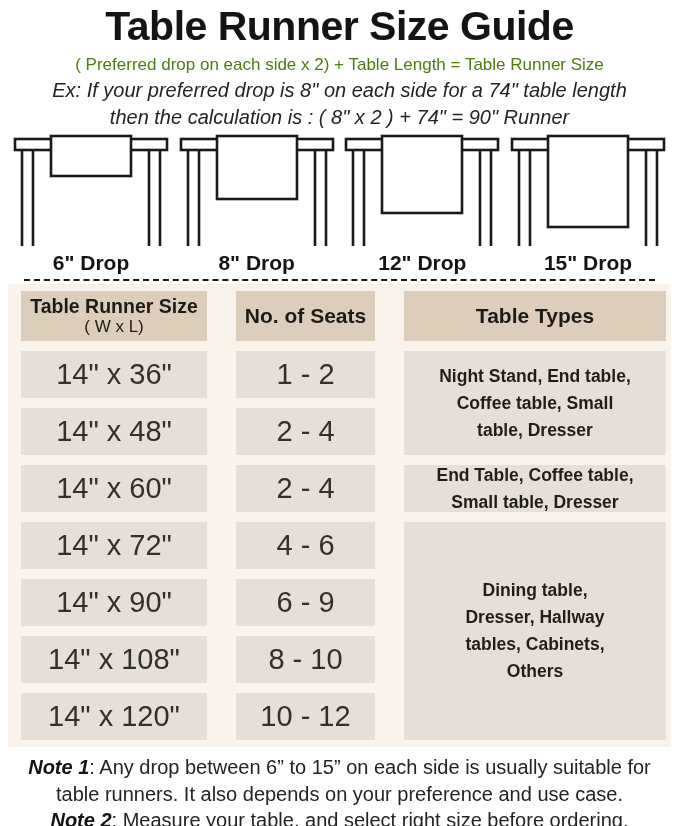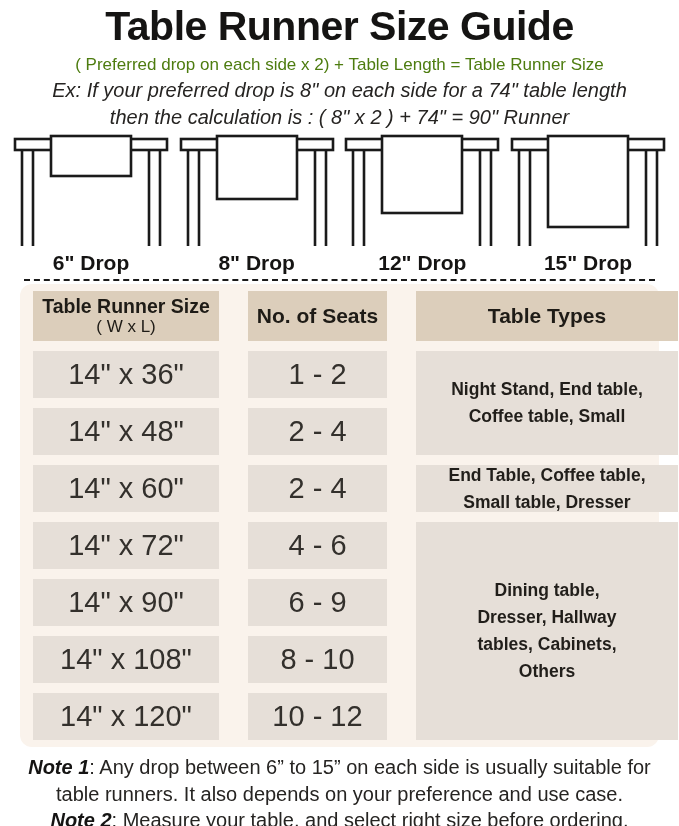--- a/index.html
+++ b/index.html
@@ -31,29 +31,28 @@
   .diagram { width:162px; text-align:center; }
   .diagram svg { display:block; margin:0 auto; }
   .drop-label { font-size:21px; font-weight:700; color:#151413; margin-top:3px; }
 
   .separator {
     border-top:2.5px dashed #1a1a1a;
     margin:4px 24px 3px;
   }
 
   .panel {
-    margin:0 20px;
+    margin:0 8px;
     background:#faf3ec;
     padding:7px 5px 7px 13px;
     display:grid;
     grid-template-columns:186px 139px 262px;
     column-gap:29px;
     grid-template-rows:50px repeat(7, 47px);
     row-gap:10px;
-    border-radius:12px;
   }
   .hcell {
     background:#dccebb;
     display:flex; flex-direction:column;
     align-items:center; justify-content:center;
     font-weight:700; font-size:21px; color:#1e1b16;
     line-height:1.15;
     grid-row:1;
   }
   .hcell .h-main { font-size:19.5px; }
@@ -169,20 +168,21 @@
   <div class="cell gc2 gr3">2 - 4</div>
   <div class="cell gc2 gr4">2 - 4</div>
   <div class="cell gc2 gr5">4 - 6</div>
   <div class="cell gc2 gr6">6 - 9</div>
   <div class="cell gc2 gr7">8 - 10</div>
   <div class="cell gc2 gr8">10 - 12</div>
 
   <div class="tcell gc3 tspan2">
     <div>Night Stand, End table,</div>
     <div>Coffee table, Small</div>
+    <div>table, Dresser</div>
   </div>
   <div class="tcell gc3 tspan1">
     <div>End Table, Coffee table,</div>
     <div>Small table, Dresser</div>
   </div>
   <div class="tcell gc3 tspan4">
     <div>Dining table,</div>
     <div>Dresser, Hallway</div>
     <div>tables, Cabinets,</div>
     <div>Others</div>

